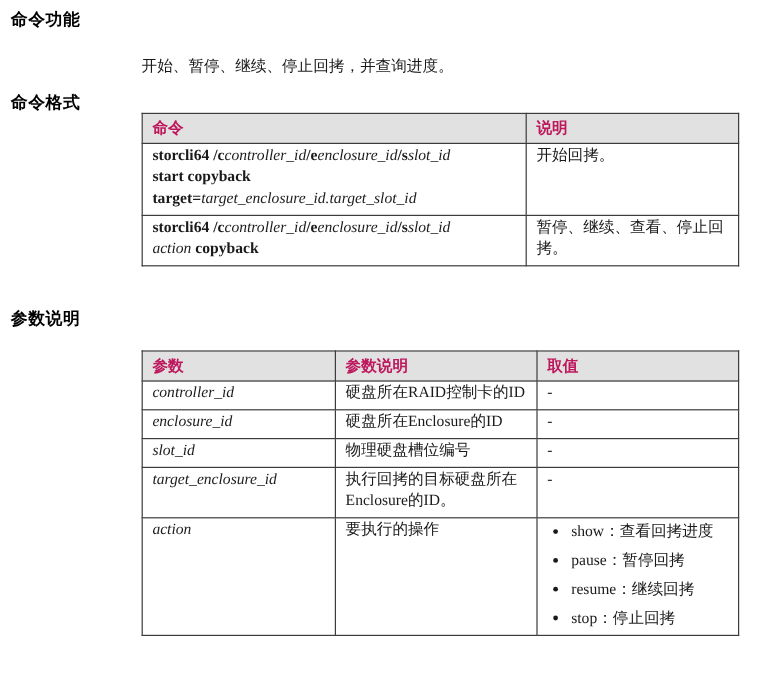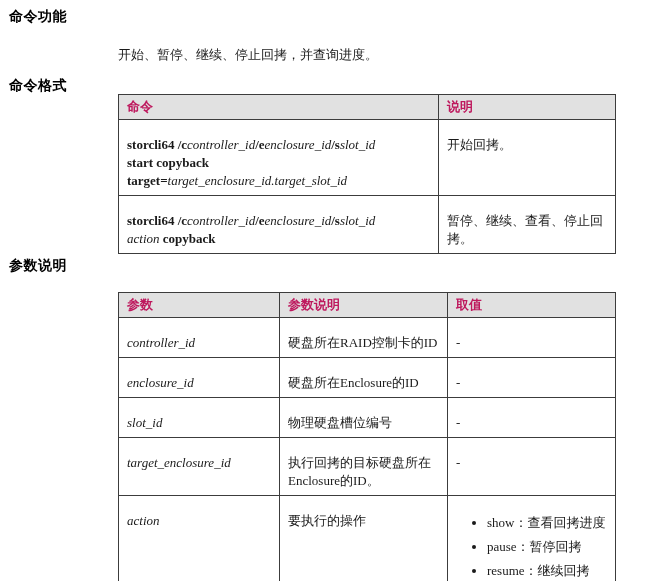--- a/index.html
+++ b/index.html
@@ -21,30 +21,30 @@
     border-collapse:collapse;table-layout:fixed;
     font-size:13px;line-height:18px;
   }
   #command-table{top:94px;}
   #param-table{top:292px;}
   table.doc-table th{
     background:#e1e1e1;font-weight:bold;text-align:left;
     padding:3px 8px;border:1px solid #3c3c3c;color:#be185d;
   }
   table.doc-table td{
-    padding:16px 8px 5px 8px;border:1px solid #3c3c3c;
+    padding:0 8px 5px 8px;border:1px solid #3c3c3c;
     vertical-align:top;text-align:left;
   }
   table.doc-table{border:1px solid #2b2b2b;}
   .run-bold{font-weight:bold;}
   .run-italic{font-style:italic;}
   .param-name{font-style:italic;}
   .cmd-line{word-wrap:break-word;}
   ul.value-list{margin:0;padding:0 0 0 15px;list-style:disc;}
-  ul.value-list li{margin:2px 0 6px 16px;padding:0;}
+  ul.value-list li{margin:2px 0 6px 5px;padding:0;}
   ul.value-list li:last-child{margin-bottom:0;}
 </style>
 </head>
 <body>
 
 <div class="page">
 
   <div class="side-heading heading-function">命令功能</div>
 
   <div class="intro-text">开始、暂停、继续、停止回拷，并查询进度。</div>

